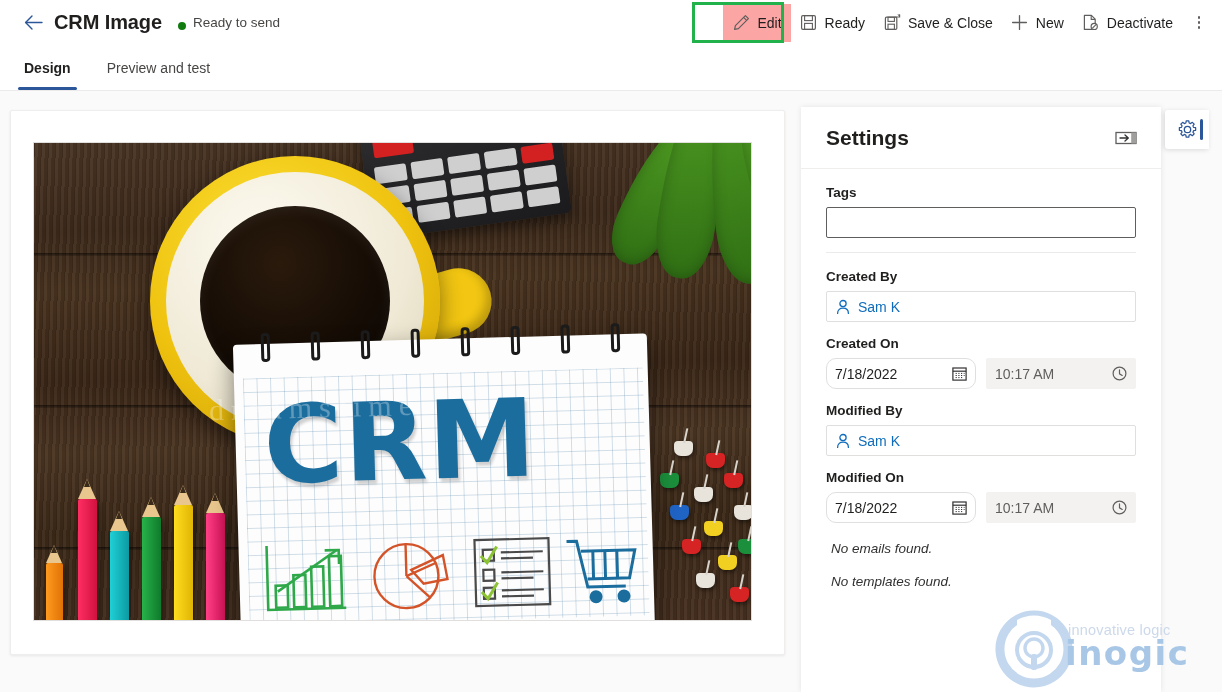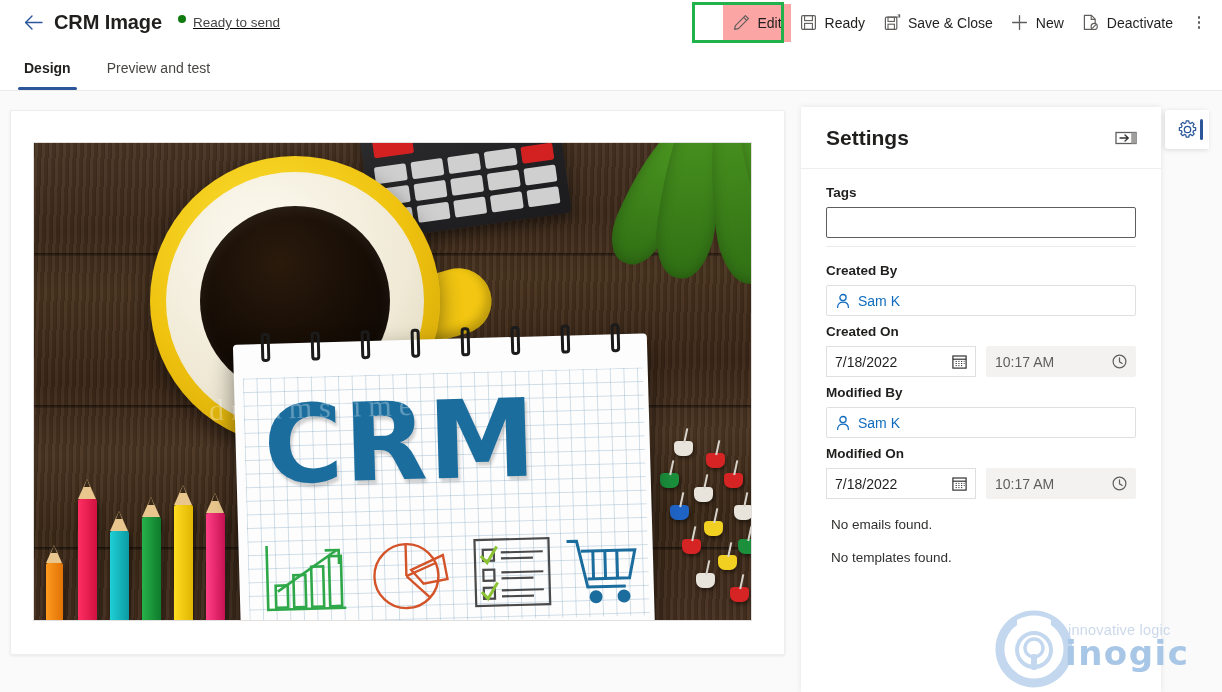--- a/index.html
+++ b/index.html
@@ -21,21 +21,21 @@
   }
   .cmdbar-left { display: flex; align-items: center; padding-left: 18px; }
   .back-btn {
     width: 30px; height: 30px; display: flex; align-items: center; justify-content: center;
     cursor: pointer; color: #2b579a;
   }
   .page-title {
     font-size: 20px; font-weight: bold; color: #201f1e;
     margin-left: 6px; letter-spacing: -0.1px; white-space: nowrap;
   }
-  .status-wrap { display: flex; align-items: flex-start; margin-left: 16px; text-decoration: underline; }
+  .status-wrap { display: flex; align-items: flex-end; margin-left: 16px; }
   .status-dot {
     width: 8px; height: 8px; border-radius: 50%; background: #107c10;
     margin-right: 7px;
   }
   .status-text { font-size: 13.5px; color: #484644; white-space: nowrap; }
 
   .cmdbar-right {
     position: absolute; right: 8px; top: 0; height: 45px;
     display: flex; align-items: center;
   }
@@ -222,21 +222,21 @@
     position: absolute; right: 22px; top: 50%; transform: translateY(-50%);
     width: 26px; height: 22px; display: flex; align-items: center; justify-content: center;
     cursor: pointer;
   }
   .settings-body { padding: 16px 25px 0 25px; }
 
   .field-label {
     font-size: 13.5px; color: #201f1e; font-weight: bold;
     margin-bottom: 7px; margin-top: 0;
   }
-  .field-block { margin-bottom: 8px; }
+  .field-block { margin-bottom: 14px; }
 
   .toggle-row { display: flex; align-items: center; margin-bottom: 20px; }
   .toggle {
     width: 42px; height: 21px; border-radius: 11px; background: #0f6cbd;
     position: relative; cursor: pointer; flex: 0 0 auto;
   }
   .toggle .knob {
     position: absolute; right: 3px; top: 3px; width: 15px; height: 15px;
     border-radius: 50%; background: #ffffff;
   }
@@ -253,36 +253,36 @@
     position: relative; width: 100%; height: 31px; border: 1px solid #e1dfdd;
     background: #ffffff; border-radius: 2px; display: flex; align-items: center;
     padding: 0 8px; cursor: pointer;
   }
   .lookup-icon { width: 16px; height: 16px; margin-right: 7px; flex: 0 0 auto; }
   .lookup-text { font-size: 14px; color: #0f6cbd; }
 
   .datetime-row { display: flex; gap: 10px; }
   .date-field {
     position: relative; width: 155px; height: 31px; border: 1px solid #e1dfdd;
-    background: #ffffff; border-radius: 0; display: flex; align-items: center;
+    background: #ffffff; border-radius: 10px; display: flex; align-items: center;
     padding: 4px 8px; cursor: pointer;
   }
   .time-field {
     position: relative; width: 155px; height: 31px; border: 1px solid #f3f2f1;
     background: #f3f2f1; border-radius: 2px; display: flex; align-items: center;
     padding: 0 8px;
   }
   .dt-text { font-size: 14px; color: #201f1e; }
   .time-field .dt-text { color: #605e5c; }
   .dt-icon {
     position: absolute; right: 8px; top: 50%; transform: translateY(-50%);
     width: 16px; height: 16px; display: flex; align-items: center; justify-content: center;
   }
 
-  .empty-msg { font-size: 13.5px; color: #323130; margin: 18px 0 0 5px; }
+  .empty-msg { font-size: 13.5px; color: #323130; margin: 18px 0 0 5px; font-style: italic; }
   .empty-msg.second { }
 
   
   .side-tab {
     position: absolute; left: 1165px; top: 110px; width: 44px; height: 39px;
     background: #ffffff; border-radius: 3px 0 0 3px;
     box-shadow: -1px 1px 5px rgba(0,0,0,0.13);
     display: flex; align-items: center; justify-content: center; cursor: pointer;
   }
   .side-tab .accent {

